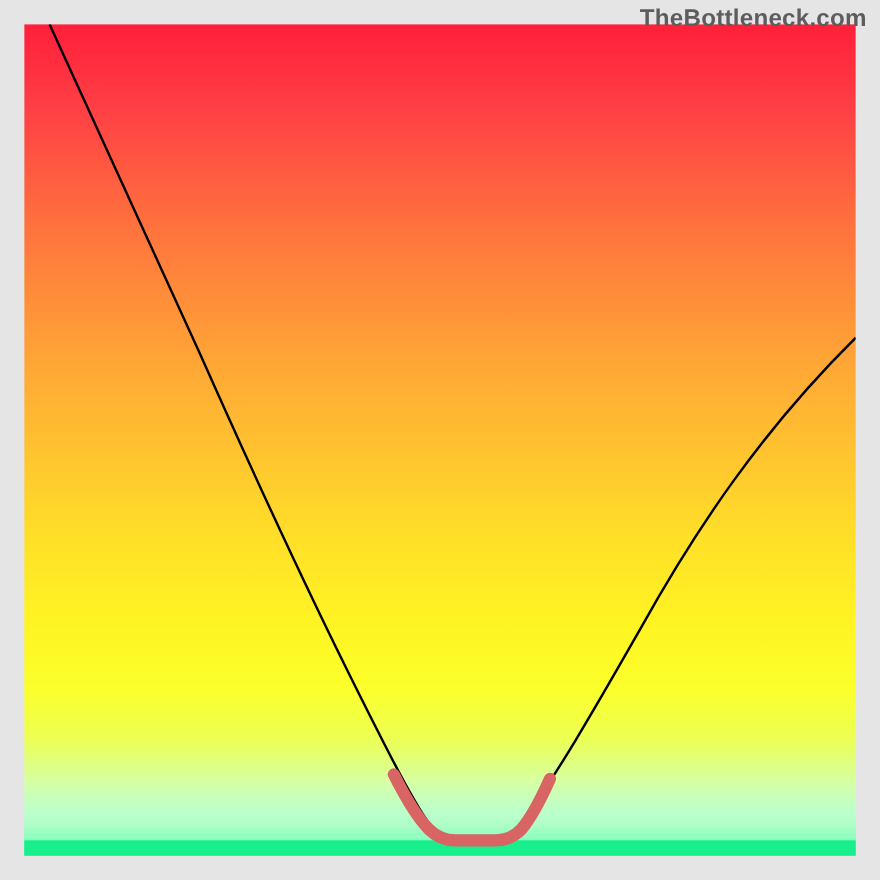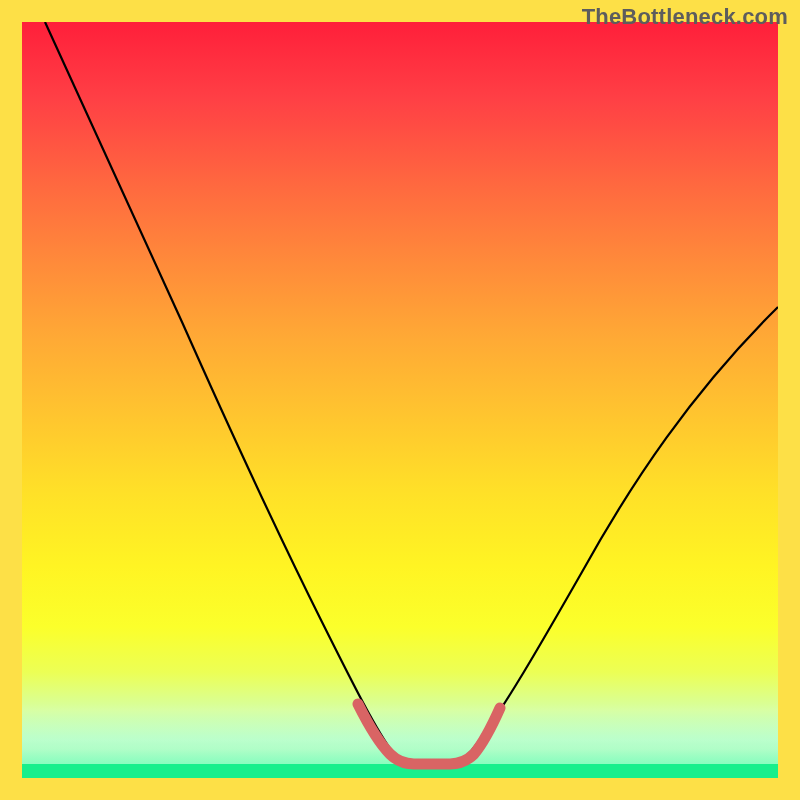--- a/index.html
+++ b/index.html
@@ -1,21 +1,21 @@
 <!DOCTYPE html>
 <html><head>
 <meta charset="utf-8">
 <style>
   * { margin: 0; padding: 0; box-sizing: border-box; }
   html, body { width: 800px; height: 800px; overflow: hidden; background: #000; }
   .stage {
     position: relative;
     width: 800px;
     height: 800px;
-    background: #fde047;
+    background: #e5e5e5;
     text-align: center;
   }
   .plot-area {
     position: absolute;
     left: 22px;
     top: 22px;
     width: 756px;
     height: 756px;
     overflow: hidden;
   }

